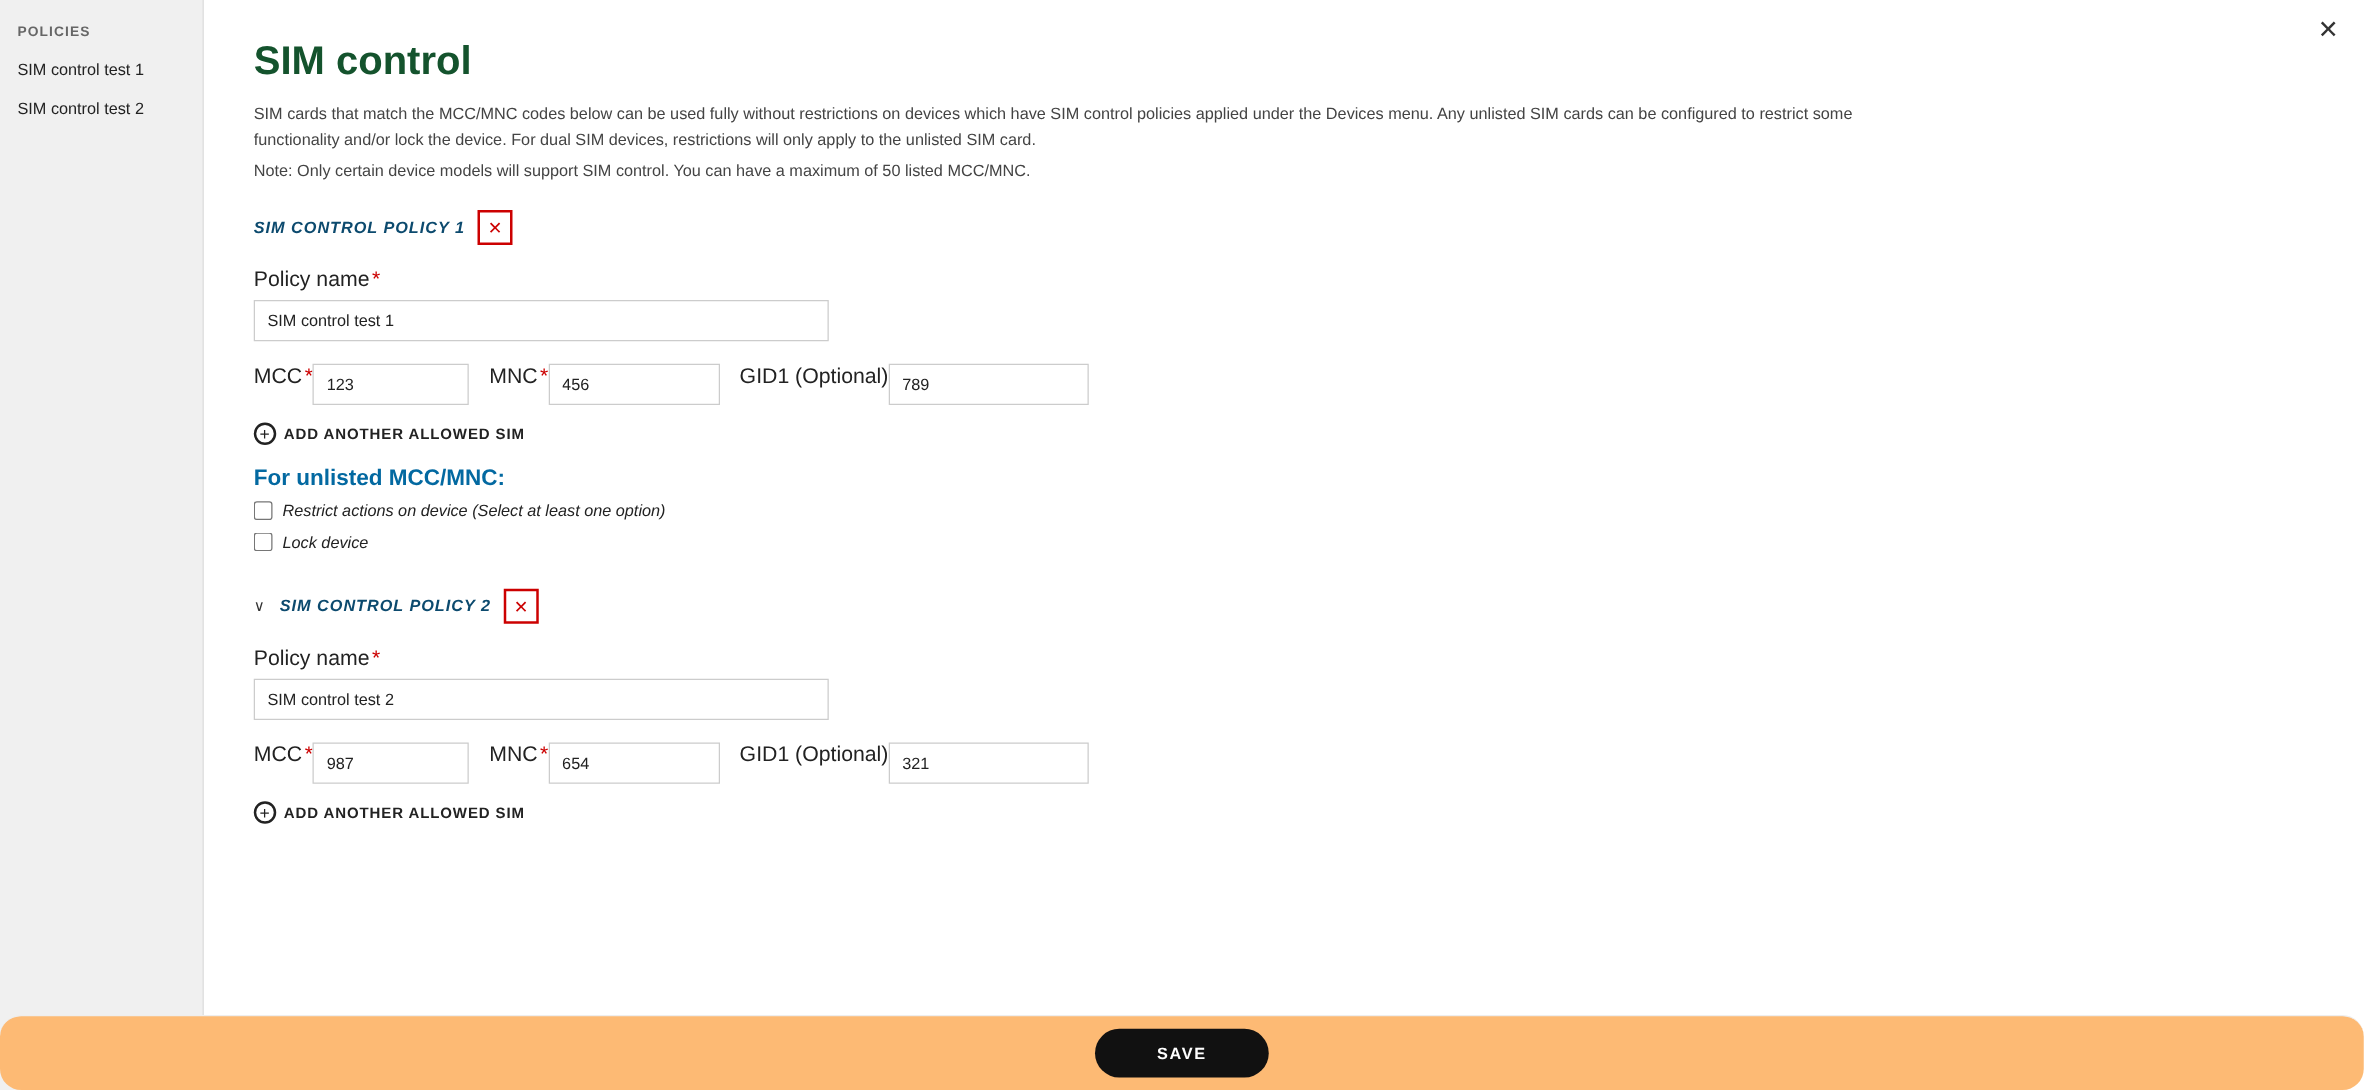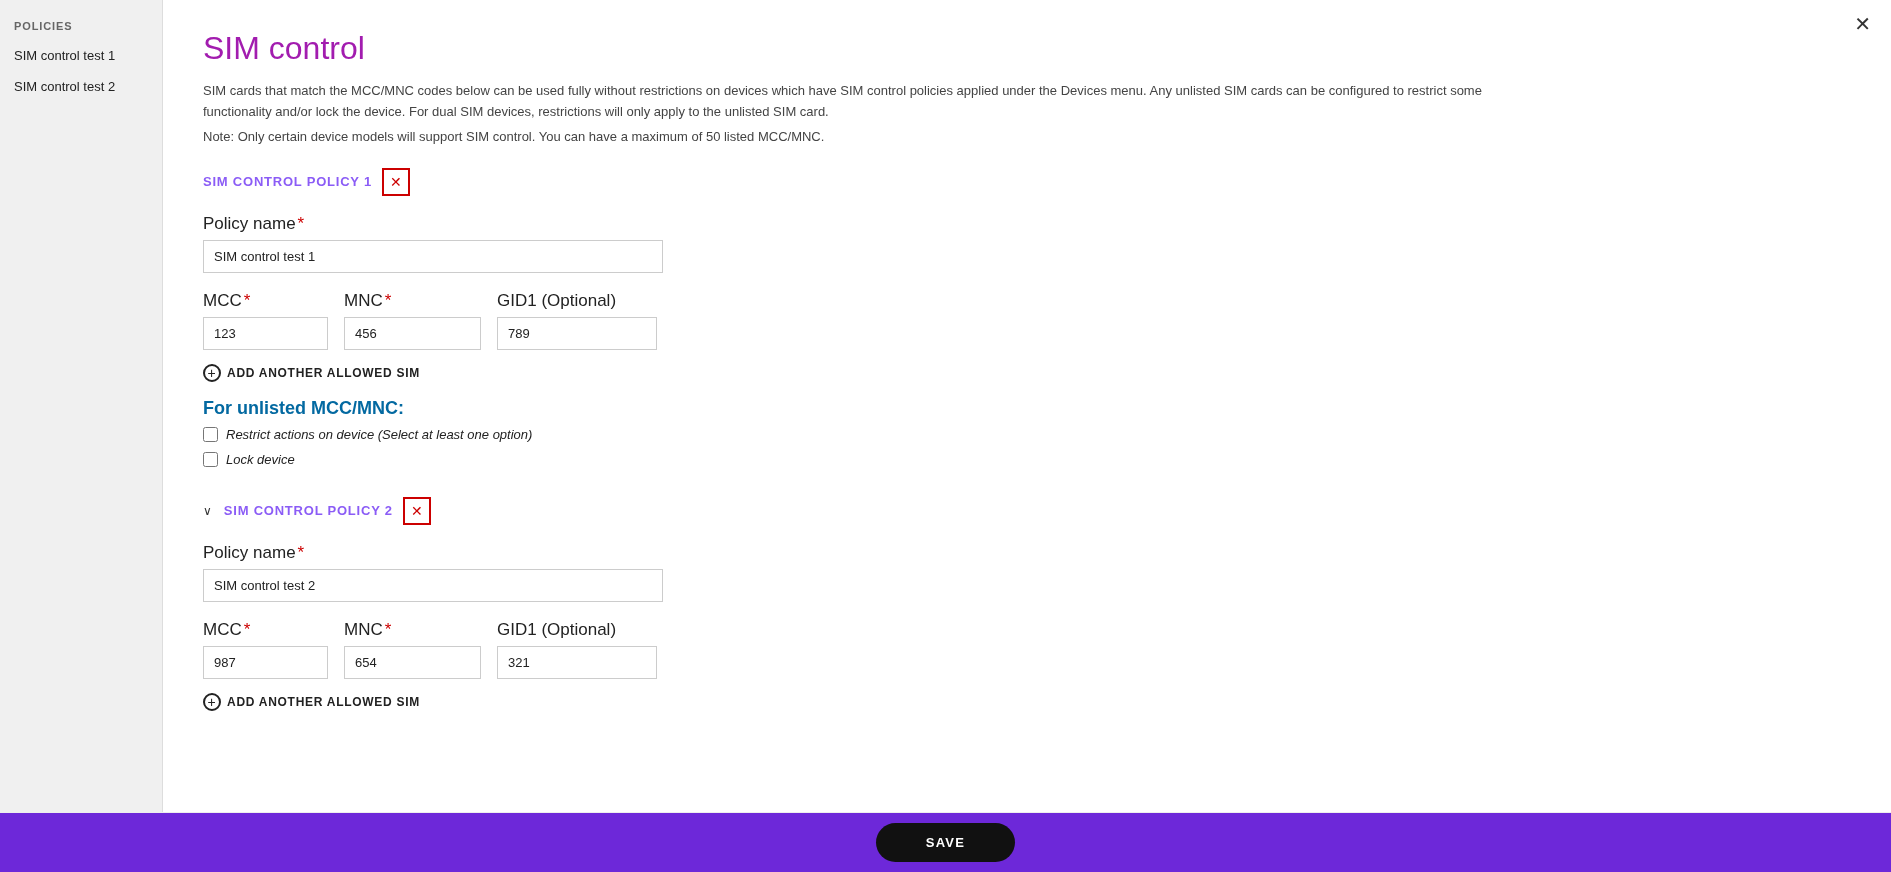--- a/index.html
+++ b/index.html
@@ -45,23 +45,23 @@
       background: none;
       border: none;
       cursor: pointer;
       font-size: 20px;
       color: #333;
       line-height: 1;
     }
 
     h1 {
       font-size: 32px;
-      font-weight: 400;
+      font-weight: 700;
       margin-bottom: 14px;
-      color: #a21caf;
+      color: #14532d;
     }
 
     .description {
       font-size: 13px;
       color: #444;
       line-height: 1.6;
       max-width: 1300px;
       margin-bottom: 6px;
     }
 
@@ -81,21 +81,22 @@
       align-items: center;
       gap: 10px;
       margin-bottom: 18px;
     }
 
     .policy-title {
       font-size: 13px;
       font-weight: 700;
       letter-spacing: 0.06em;
       text-transform: uppercase;
-      color: #8b5cf6;
+      color: #0c4a6e;
+      font-style: italic;
     }
 
     .collapse-icon {
       font-size: 12px;
       color: #333;
       margin-right: 2px;
     }
 
     .remove-btn {
       width: 28px;
@@ -138,21 +139,21 @@
       margin-bottom: 18px;
     }
 
     .fields-row {
       display: flex;
       gap: 16px;
       margin-bottom: 14px;
       align-items: flex-end;
     }
 
-    .field-group { display: flex; flex-direction: column; }
+    .field-group { display: flex; }
 
     .mcc-input { width: 125px; }
     .mnc-input { width: 137px; }
     .gid-input { width: 160px; }
 
     .add-sim-btn {
       display: flex;
       align-items: center;
       gap: 6px;
       background: none;
@@ -209,23 +210,24 @@
     
     .save-bar {
       position: fixed;
       bottom: 0;
       left: 0;
       right: 0;
       height: 60px;
       display: flex;
       align-items: center;
       justify-content: center;
-      background: #6d28d9;
+      background: #fdba74;
       border-top: 1px solid #eee;
       z-index: 100;
+      border-radius: 17px;
     }
 
     .save-btn {
       background: #111;
       color: #fff;
       border: none;
       border-radius: 30px;
       padding: 12px 50px;
       font-size: 13px;
       font-weight: 700;

